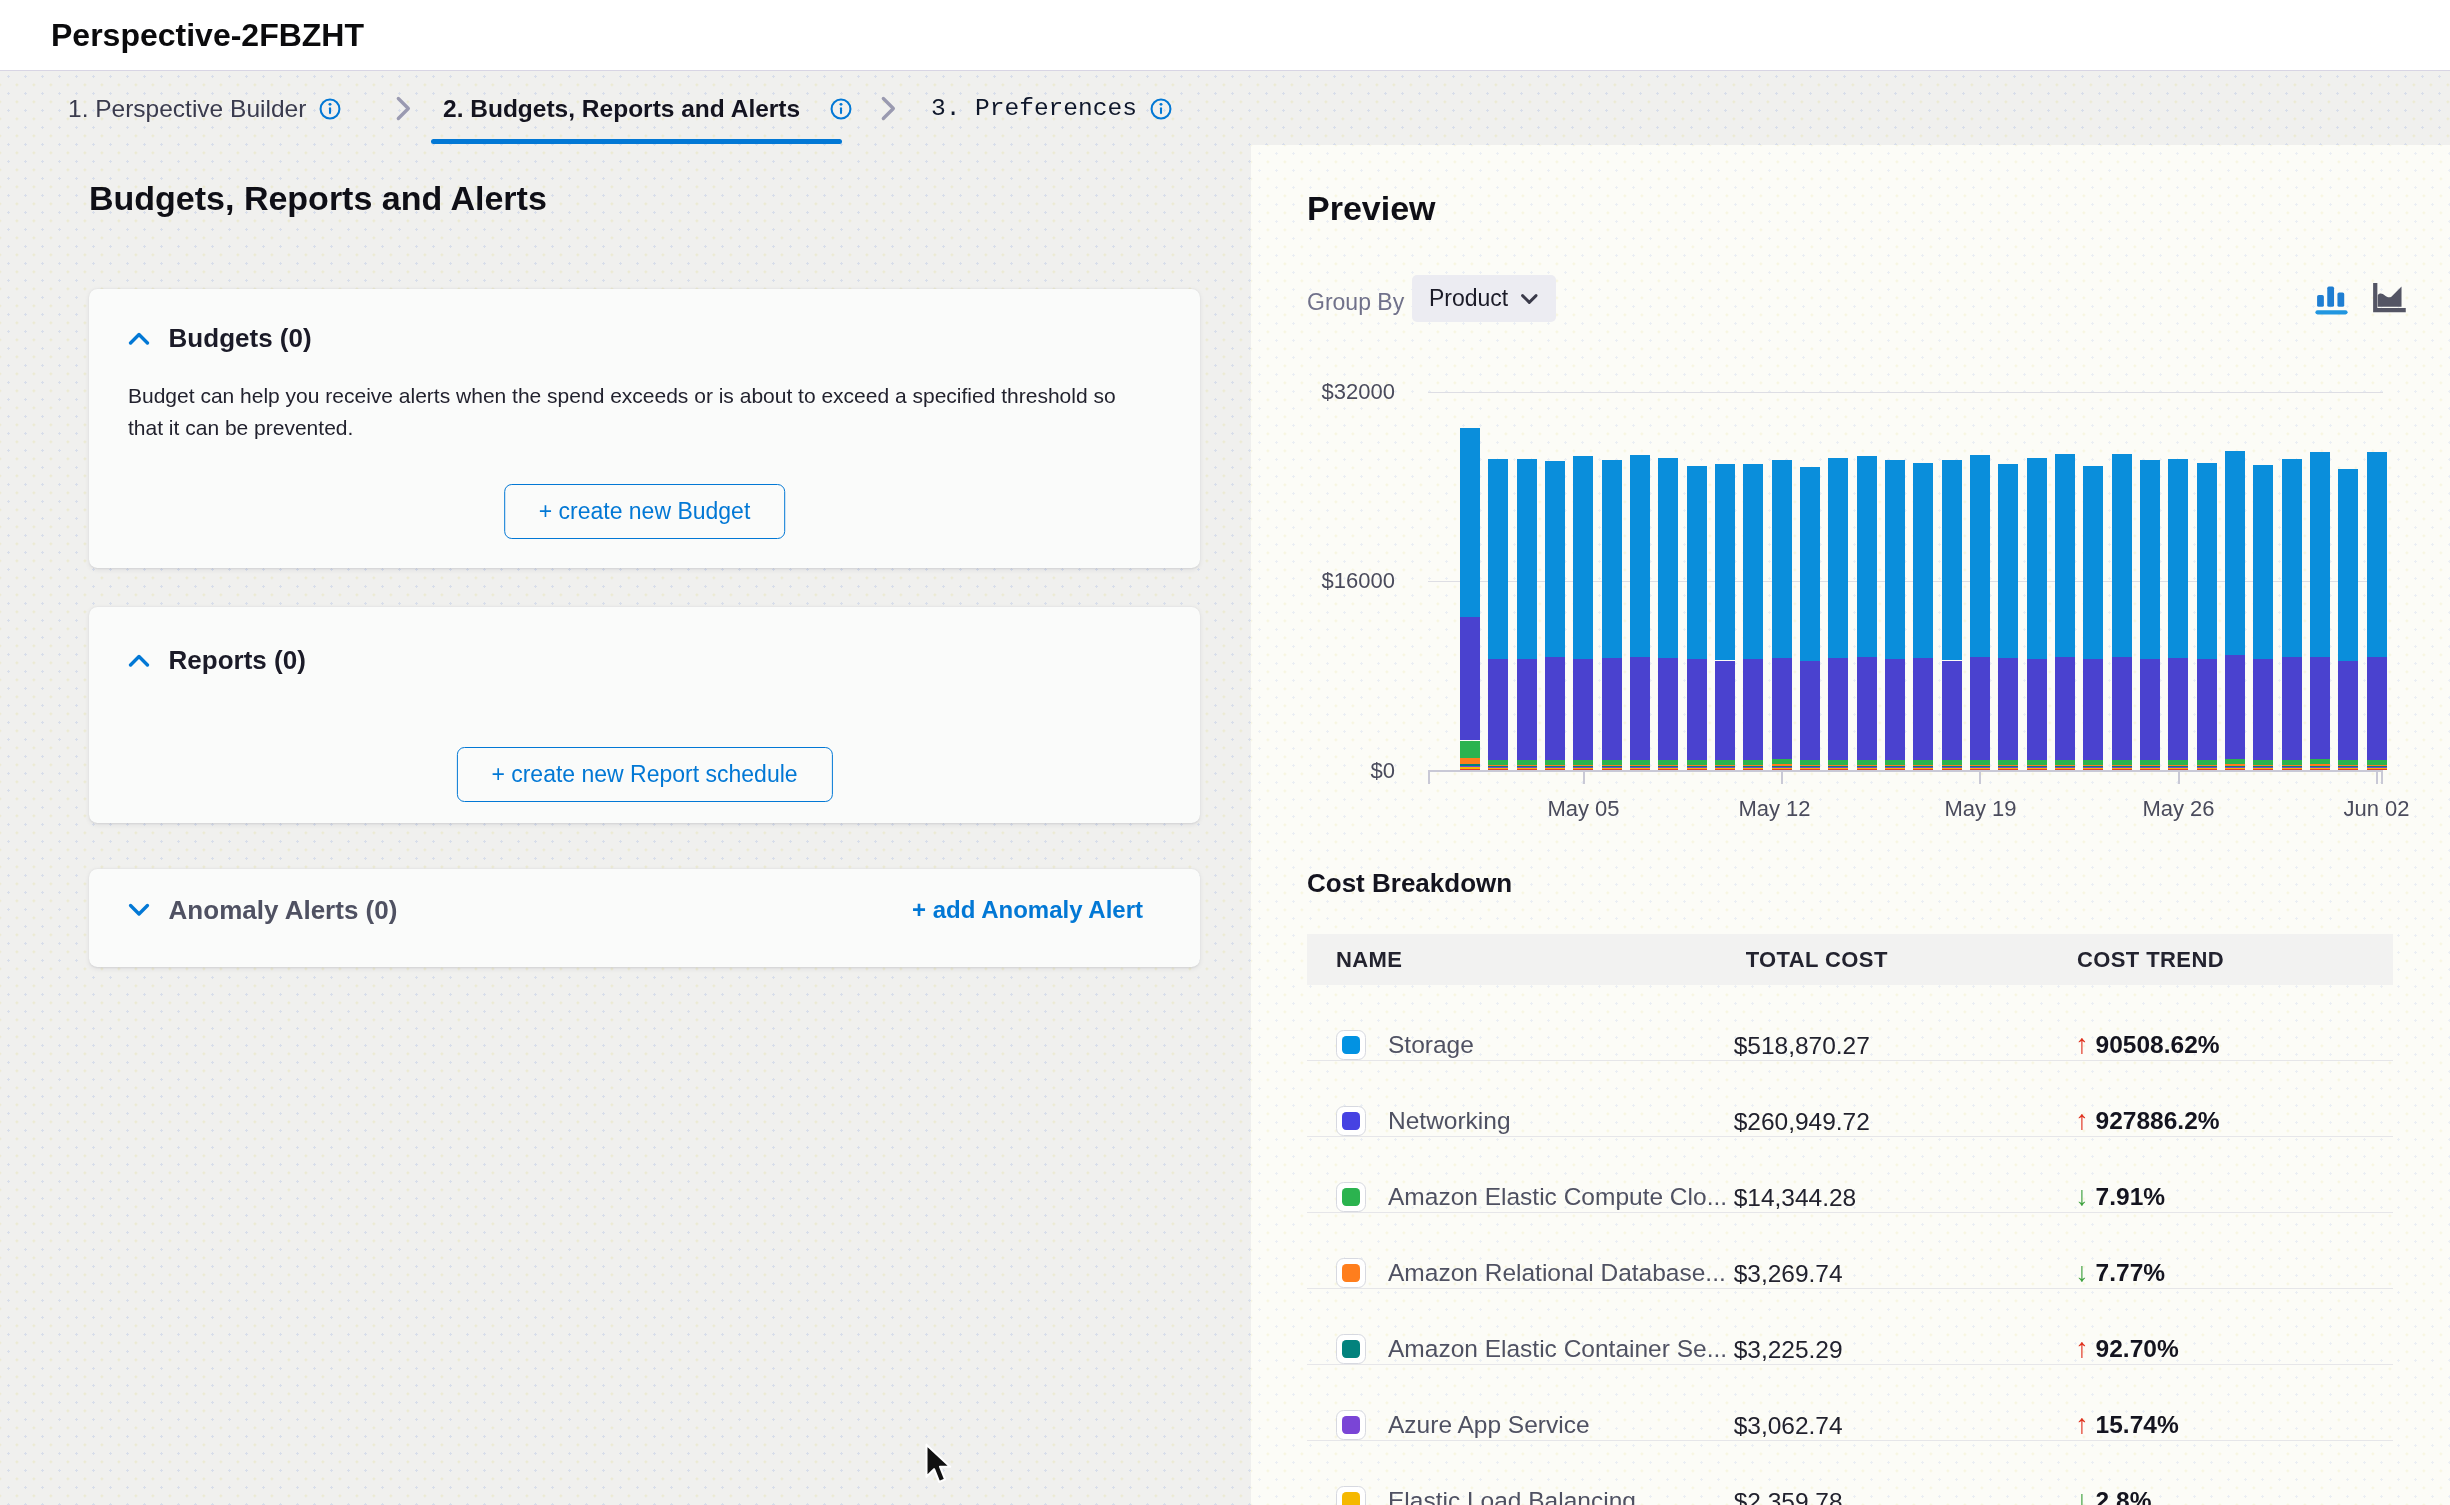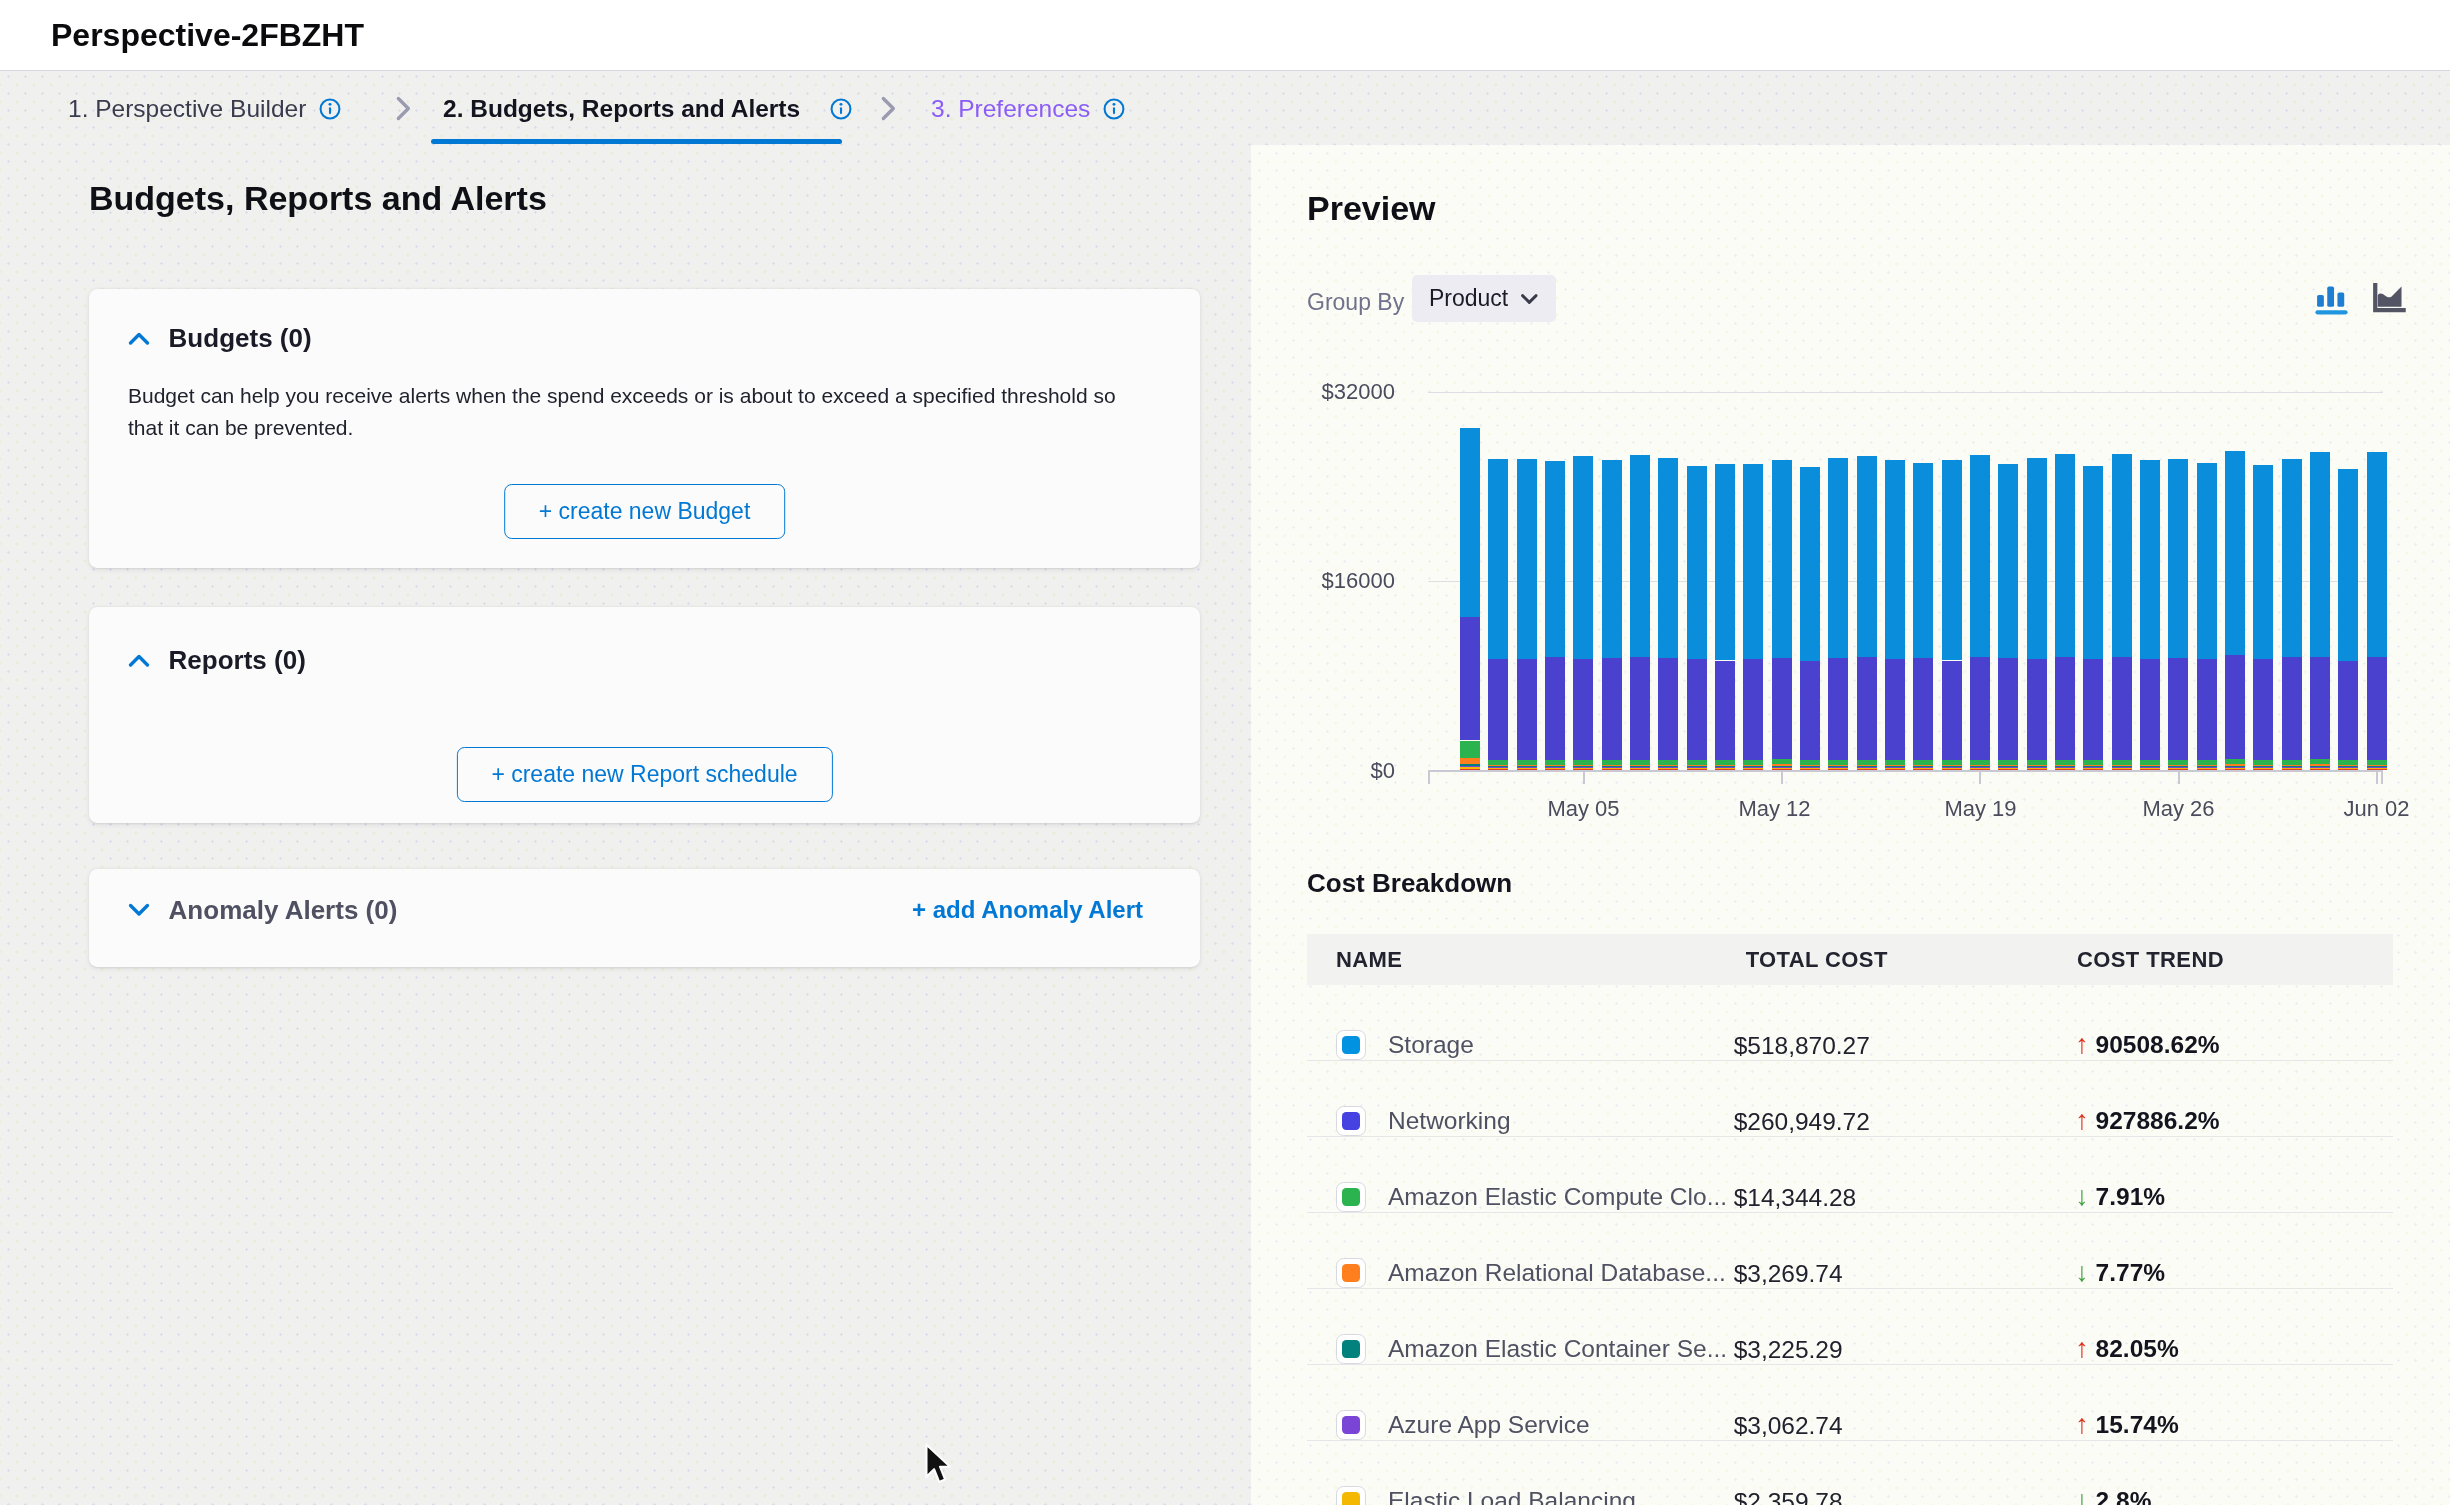--- a/index.html
+++ b/index.html
@@ -21,21 +21,21 @@
   .topbar .title { position:absolute; left:51px; top:0; height:71px;
     display:flex; align-items:center; font-size:32px; font-weight:bold; color:#0b0b0d; }
 
   
   .tabbar { position:absolute; left:0; top:73px; width:2450px; height:74px; }
   .tab { position:absolute; top:0; height:71px; display:flex; align-items:center; gap:12px;
     font-size:24.5px; cursor:pointer; }
   .tab .info-icon { flex:0 0 auto; }
   .tab-done   { color:#3a3b4d; }
   .tab-active { color:#14141f; font-weight:bold;gap:29px; }
-  .tab-next   { color:#8b5cf6; }
+  .tab-next   { color:#0f172a;font-family:Liberation Mono, monospace; }
   .tab-underline { position:absolute; left:431px; top:66px; width:411px; height:5px;
     background:#0278d5; border-radius:2.5px; }
   .tab-sep { position:absolute; top:22px; width:25px; height:27px; }
 
   
   .left-heading { position:absolute; left:89px; top:179px; font-size:34px; font-weight:bold; color:#0f0f16; }
   .card { position:absolute; left:89px; width:1111px; background:#fafbfa;
     border-radius:8.4px; box-shadow:0 1.7px 5px rgba(40,41,61,0.08), 0 0.8px 1.7px rgba(40,41,61,0.08); }
   .card-budgets { top:289px; height:279px; }
   .card-reports { top:607px; height:216px; }
@@ -618,21 +618,21 @@
         <div class="cb-row">
           <div class="col-name">
             <div class="swatch-wrap">
               <div class="swatch" style="background: rgb(3, 130, 125);"></div>
             </div>
             <span class="nm">Amazon Elastic Container Se...</span>
           </div>
           <div class="col-cost">$3,225.29</div>
           <div class="col-trend trend up">
             <span class="arrow">↑</span>
-            <span>82.05%</span>
+            <span>92.70%</span>
           </div>
         </div>
         <div class="cb-row">
           <div class="col-name">
             <div class="swatch-wrap">
               <div class="swatch" style="background: rgb(122, 69, 214);"></div>
             </div>
             <span class="nm">Azure App Service</span>
           </div>
           <div class="col-cost">$3,062.74</div>

